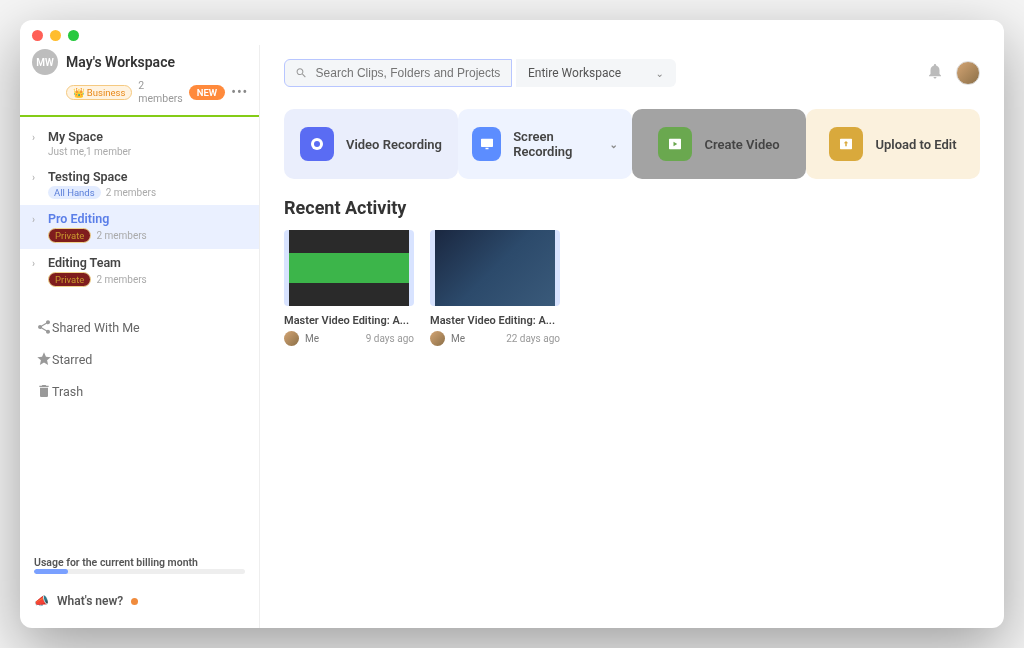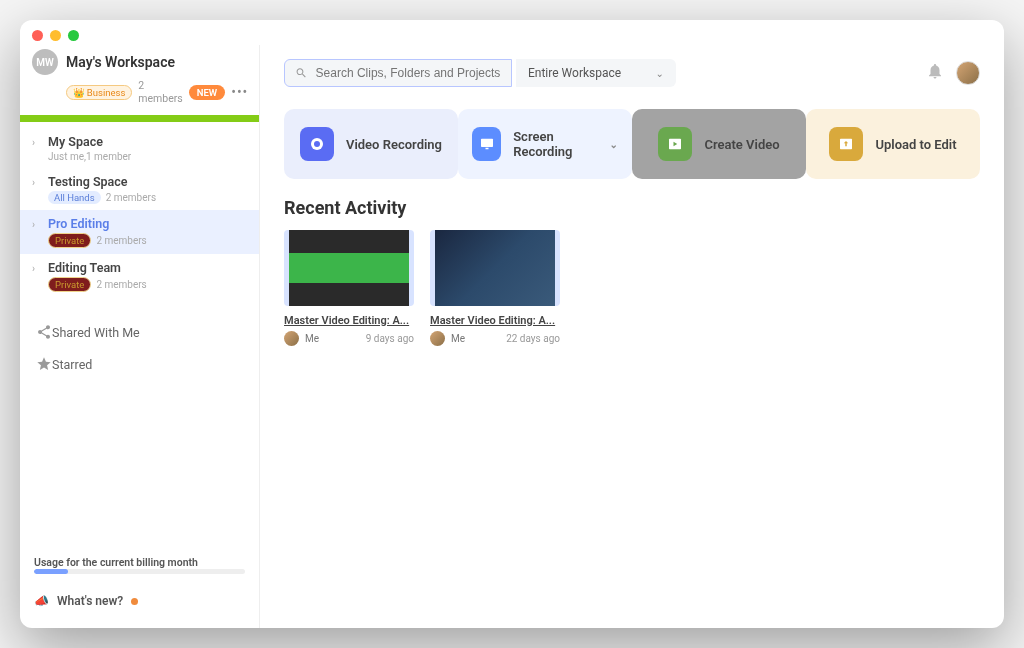--- a/index.html
+++ b/index.html
@@ -33,21 +33,21 @@
 .app-body { display: flex; flex: 1; min-height: 0; }
 .sidebar {
   width: 240px;
   border-right: 1px solid #eee;
   display: flex;
   flex-direction: column;
   padding-bottom: 10px;
 }
 .workspace-header {
   padding: 4px 12px 10px;
-  border-bottom: 7px solid #84cc16;
+  border-bottom: 2px solid #84cc16;
 }
 .ws-row1 { display: flex; align-items: center; gap: 8px; }
 .ws-avatar {
   width: 26px; height: 26px; border-radius: 50%;
   background: #bdbdbd; color: #fff; font-size: 10px; font-weight: 600;
   display: flex; align-items: center; justify-content: center;
 }
 .ws-title { font-size: 14px; font-weight: 600; color: #333; flex: 1; }
 .ws-row2 { display: flex; align-items: center; gap: 6px; margin-top: 4px; padding-left: 34px; }
 .badge {
@@ -161,21 +161,21 @@
 .clip { width: 130px; cursor: pointer; }
 .thumb {
   width: 130px; height: 76px; border-radius: 4px;
   background: #222; position: relative; overflow: hidden;
   border-left: 5px solid #d8e3ff; border-right: 5px solid #d8e3ff;
 }
 .thumb.t1 { background: linear-gradient(180deg,#2a2a2a 0%,#2a2a2a 30%,#3cb54a 30%,#3cb54a 70%,#2a2a2a 70%); }
 .thumb.t2 { background: linear-gradient(135deg,#1a2740,#2c4a6b,#3a5a7a); }
 .clip-title {
   font-size: 11px; font-weight: 600; color: #444;
-  margin-top: 8px; white-space: nowrap; overflow: hidden; text-overflow: ellipsis; text-decoration: underline;
+  margin-top: 8px; white-space: nowrap; overflow: hidden; text-overflow: ellipsis;
 }
 .clip-meta { display: flex; align-items: center; gap: 6px; margin-top: 4px; }
 .clip-meta .mini-av { width: 15px; height: 15px; border-radius: 50%; background: linear-gradient(135deg,#d4a574,#8b6f47); }
 .clip-meta .author { font-size: 10px; color: #777; flex: 1; }
 .clip-meta .ago { font-size: 10px; color: #999; }
 </style>
 </head>
 <body>
 
 <div class="window">
@@ -248,20 +248,26 @@
             <path d="M18 16c-.8 0-1.5.3-2 .8l-7-4.1c.1-.2.1-.5.1-.7s0-.5-.1-.7l7-4.1c.5.5 1.2.8 2 .8 1.7 0 3-1.3 3-3s-1.3-3-3-3-3 1.3-3 3c0 .2 0 .5.1.7l-7 4.1c-.5-.5-1.2-.8-2-.8-1.7 0-3 1.3-3 3s1.3 3 3 3c.8 0 1.5-.3 2-.8l7 4.1c-.1.2-.1.5-.1.7 0 1.7 1.3 3 3 3s3-1.3 3-3-1.3-3-3-3z"></path>
           </svg>
         <span>Shared With Me</span>
       </div>
       <div class="nav-item">
         <svg class="nav-icon" viewBox="0 0 24 24">
             <path d="M12 17.3l6.2 3.7-1.6-7 5.4-4.7-7.1-.6L12 2 9.1 8.7 2 9.3l5.4 4.7-1.6 7z"></path>
           </svg>
         <span>Starred</span>
       </div>
+      <div class="nav-item">
+        <svg class="nav-icon" viewBox="0 0 24 24">
+            <path d="M6 19c0 1.1.9 2 2 2h8c1.1 0 2-.9 2-2V7H6v12zM19 4h-3.5l-1-1h-5l-1 1H5v2h14V4z"></path>
+          </svg>
+        <span>Trash</span>
+      </div>
 
       <div class="sidebar-spacer"></div>
 
       <div class="usage-block">
         <div class="usage-title">Usage for the current billing month</div>
         <div class="usage-bar">
           <div class="usage-fill" style="width: 16%;"></div>
         </div>
       </div>
 

